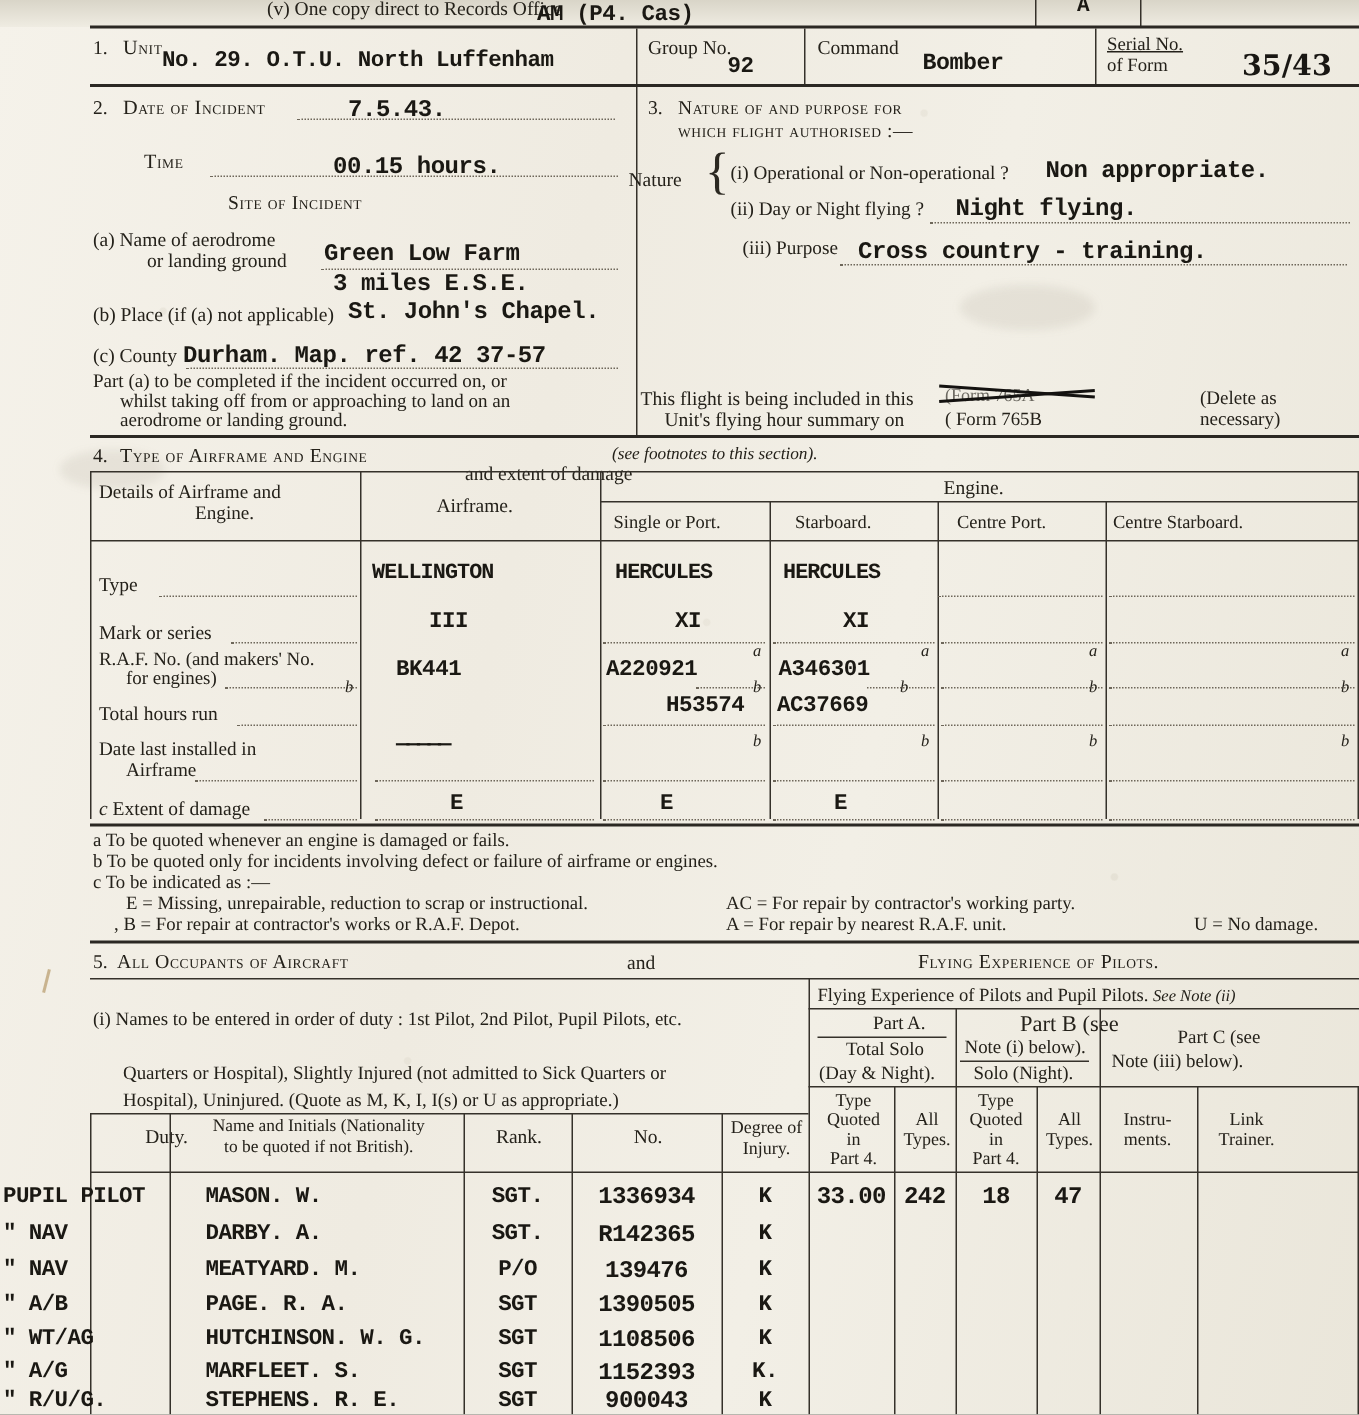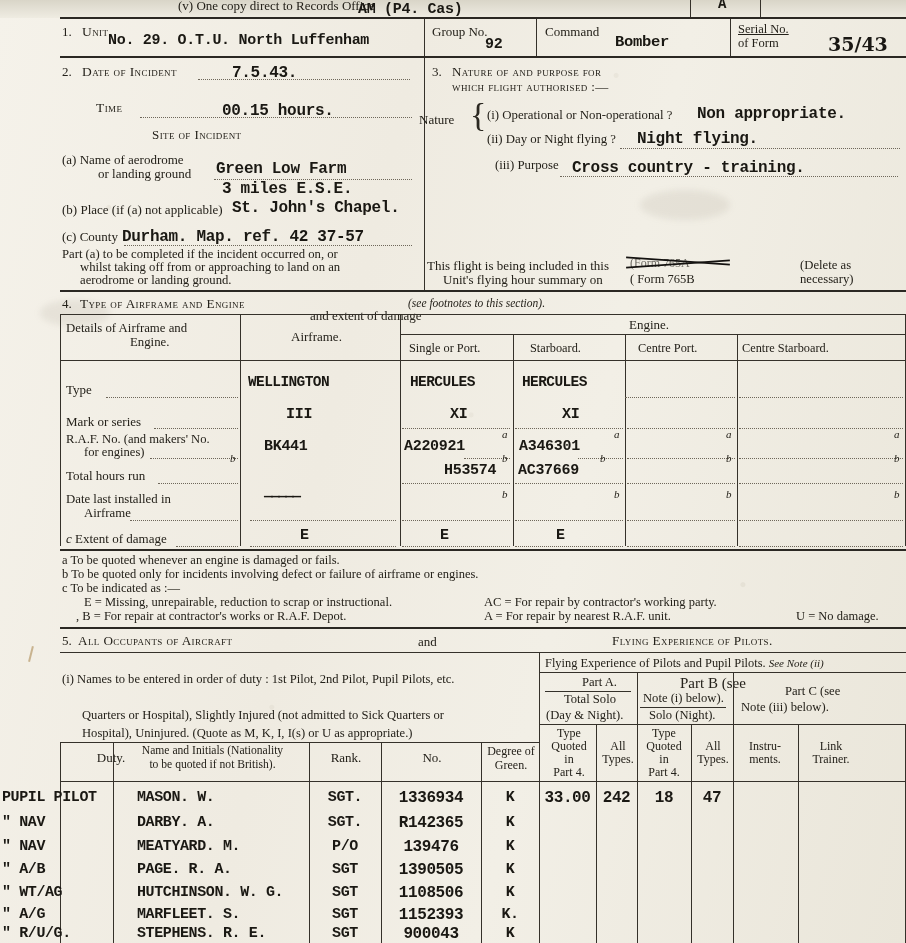--- a/index.html
+++ b/index.html
@@ -331,21 +331,21 @@
     <div>Name and Initials (Nationality</div>
     <div>to be quoted if not British).</div>
   </div>
   <div class="vl" style="left:309px;top:742px;height:201px;"></div>
   <div class="abs pr" style="left:312px;top:750px;font-size:13px;width:68px;text-align:center;">Rank.</div>
   <div class="vl" style="left:381px;top:742px;height:201px;"></div>
   <div class="abs pr" style="left:384px;top:750px;font-size:13px;width:96px;text-align:center;">No.</div>
   <div class="vl" style="left:481px;top:742px;height:201px;"></div>
   <div class="abs pr" style="left:483px;top:744px;font-size:12px;width:56px;text-align:center;line-height:14px;">
     <div>Degree of</div>
-    <div>Green.</div>
+    <div>Injury.</div>
   </div>
 
   <div class="hl" style="left:60px;top:781px;width:846px;"></div>
   <div class="vl" style="left:60px;top:742px;height:201px;"></div>
   <div class="vl" style="left:905px;top:724px;height:219px;"></div>
 
   <div id="occupants">
       <div>
         <div class="abs tw" style="left: 2px; top: 789px; font-size: 15px; letter-spacing: -0.4px;">PUPIL PILOT</div>
         <div class="abs tw" style="left: 137px; top: 789px; font-size: 15px; letter-spacing: -0.4px;">MASON. W.</div>

